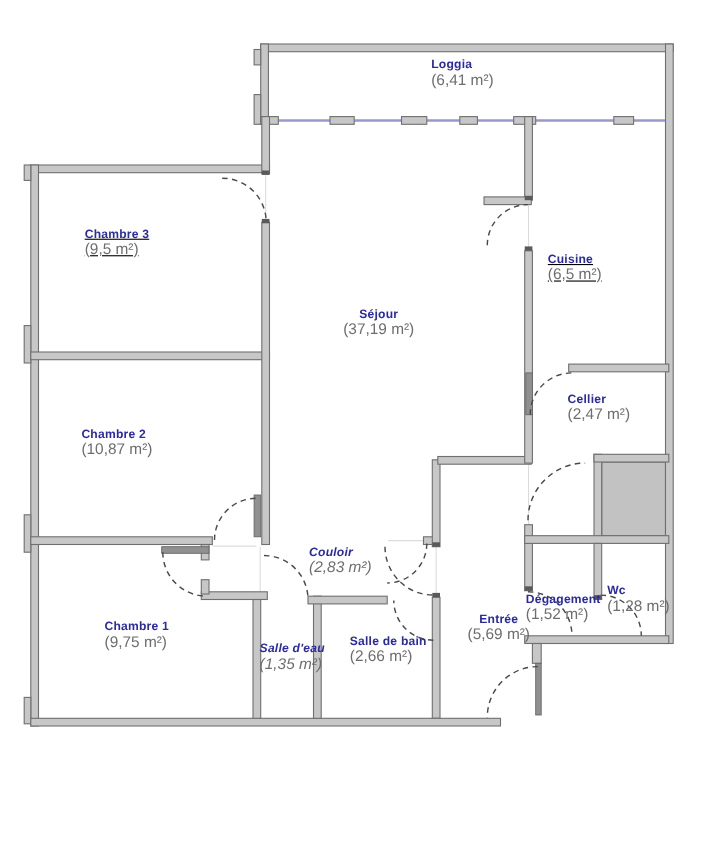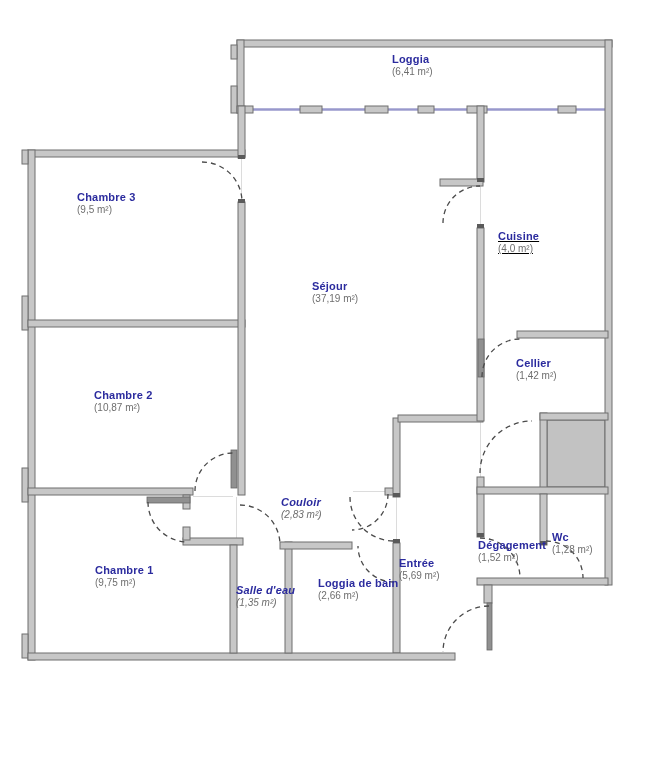--- a/index.html
+++ b/index.html
@@ -17,36 +17,36 @@
     white-space:nowrap;
   }
   .room-label .rn{
     font-size:11px;
     font-weight:bold;
     color:#2b2b9e;
     line-height:13px;
     letter-spacing:.2px;
   }
   .room-label .ra{
-    font-size:10px;
+    font-size:14px;
     color:#6e6e6e;
     line-height:12px;
   }
   
   .lbl-loggia{left:392px;top:53px;}
-  .lbl-chambre3{left:77px;top:191px;}
-  .lbl-sejour{left:312px;top:280px;}
+  .lbl-chambre3{left:77px;top:207px;text-decoration:underline;}
+  .lbl-sejour{left:312px;top:280px;text-align:center;}
   .lbl-cuisine{left:498px;top:230px;text-decoration:underline;}
   .lbl-cellier{left:516px;top:357px;}
-  .lbl-chambre2{left:94px;top:389px;}
+  .lbl-chambre2{left:74px;top:389px;}
   .lbl-couloir{left:281px;top:496px;font-style:italic;}
   .lbl-chambre1{left:95px;top:564px;}
   .lbl-salle-deau{left:236px;top:584px;font-style:italic;}
   .lbl-salle-de-bain{left:318px;top:577px;}
-  .lbl-entree{left:399px;top:557px;}
+  .lbl-entree{left:425px;top:557px;text-align:center;}
   .lbl-degagement{left:478px;top:539px;}
   .lbl-wc{left:552px;top:531px;}
 </style>
 </head>
 <body>
 
 <div class="canvas">
 
   <svg class="plan-svg" width="646" height="768" viewBox="0 0 646 768">
 
@@ -174,44 +174,44 @@
   <div class="room-label lbl-chambre3">
     <div class="rn">Chambre 3</div>
     <div class="ra">(9,5 m²)</div>
   </div>
   <div class="room-label lbl-sejour">
     <div class="rn">Séjour</div>
     <div class="ra">(37,19 m²)</div>
   </div>
   <div class="room-label lbl-cuisine">
     <div class="rn">Cuisine</div>
-    <div class="ra">(4,0 m²)</div>
+    <div class="ra">(6,5 m²)</div>
   </div>
   <div class="room-label lbl-cellier">
     <div class="rn">Cellier</div>
-    <div class="ra">(1,42 m²)</div>
+    <div class="ra">(2,47 m²)</div>
   </div>
   <div class="room-label lbl-chambre2">
     <div class="rn">Chambre 2</div>
     <div class="ra">(10,87 m²)</div>
   </div>
   <div class="room-label lbl-couloir">
     <div class="rn">Couloir</div>
     <div class="ra">(2,83 m²)</div>
   </div>
   <div class="room-label lbl-chambre1">
     <div class="rn">Chambre 1</div>
     <div class="ra">(9,75 m²)</div>
   </div>
   <div class="room-label lbl-salle-deau">
     <div class="rn">Salle d'eau</div>
     <div class="ra">(1,35 m²)</div>
   </div>
   <div class="room-label lbl-salle-de-bain">
-    <div class="rn">Loggia de bain</div>
+    <div class="rn">Salle de bain</div>
     <div class="ra">(2,66 m²)</div>
   </div>
   <div class="room-label lbl-entree">
     <div class="rn">Entrée</div>
     <div class="ra">(5,69 m²)</div>
   </div>
   <div class="room-label lbl-degagement">
     <div class="rn">Dégagement</div>
     <div class="ra">(1,52 m²)</div>
   </div>

